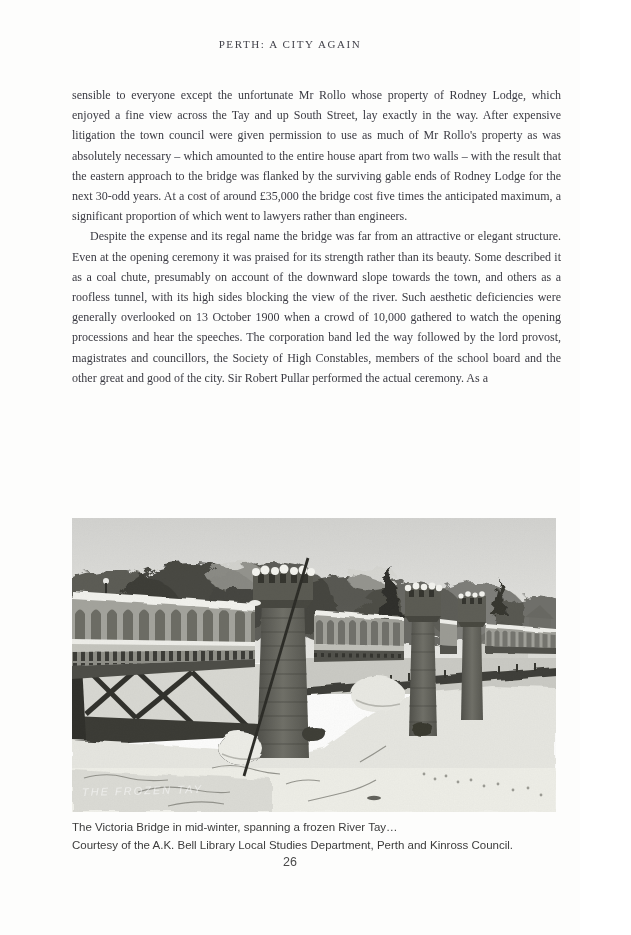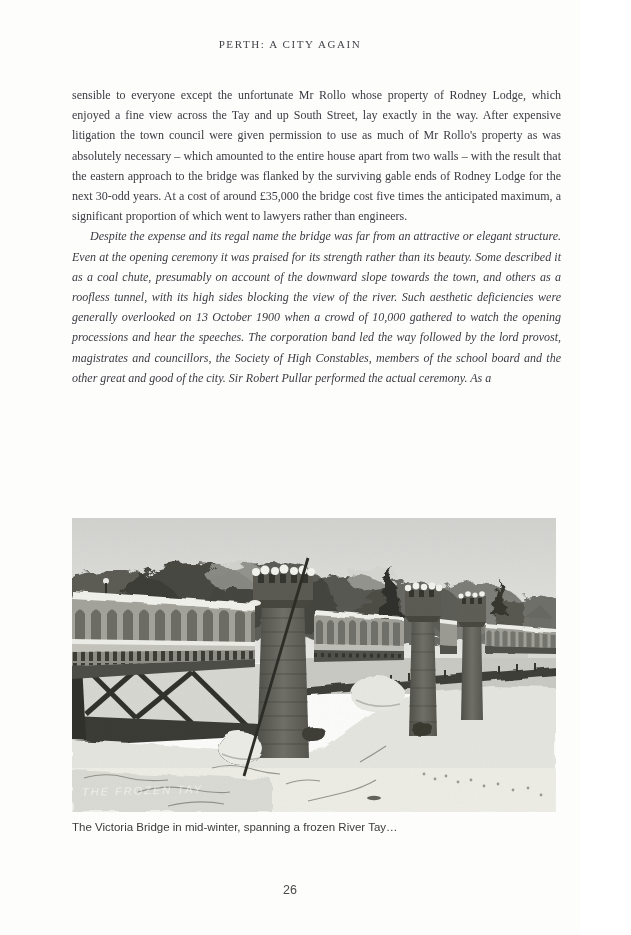--- a/index.html
+++ b/index.html
@@ -18,32 +18,32 @@
     color:var(--header_ink,#42424a);
     font-family:"Liberation Serif", serif;
   }
   .body-text{
     position:absolute;top:85px;left:72px;width:489px;
     font-size:12px;line-height:20.2px;
     color:var(--ink,#3a3a42);
     text-align:justify;
   }
   .body-text p{margin:0;}
-  .body-text p.indent{text-indent:18px;font-style:italic;}
+  .body-text p.indent{text-indent:18px;}
   figure.plate{position:absolute;top:518px;left:72px;width:484px;margin:0;}
   .photo-wrap{width:484px;height:294px;line-height:0;}
   figcaption{
     margin-top:7px;
     text-align:left;
     font-family:"Liberation Sans", sans-serif;
     font-size:11.5px;line-height:17.5px;
     color:var(--caption_ink,#3c3c3c);
   }
   .page-number{
-    position:absolute;top:883px;left:0;right:0;
+    position:absolute;top:855px;left:0;right:0;
     text-align:center;
     font-family:"Liberation Sans", sans-serif;
     font-size:12.5px;
     color:var(--pagenum_ink,#4a4a4a);
   }
 </style>
 </head>
 <body>
 
 <div class="page">
@@ -313,18 +313,19 @@
           </g>
         </g>
 
         <text x="10" y="278" font-size="11" font-style="italic" letter-spacing="2" fill="#ffffff" opacity="0.55" transform="rotate(-1.5 10 278)" font-family="'Liberation Sans',sans-serif">THE FROZEN TAY</text>
 
         <rect x="0" y="0" width="484" height="294" filter="url(#grainF)" opacity="0.1"></rect>
       </svg>
     </div>
     <figcaption>
       <div>The Victoria Bridge in mid-winter, spanning a frozen River Tay…</div>
+      <div>Courtesy of the A.K. Bell Library Local Studies Department, Perth and Kinross Council.</div>
     </figcaption>
   </figure>
 
   <div class="page-number">26</div>
 
 </div>
 
 </body></html>

